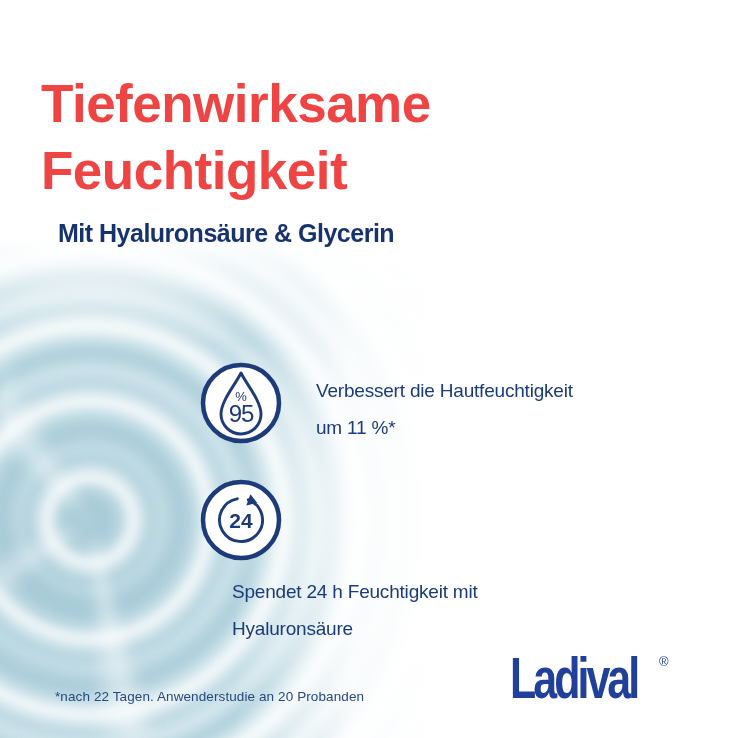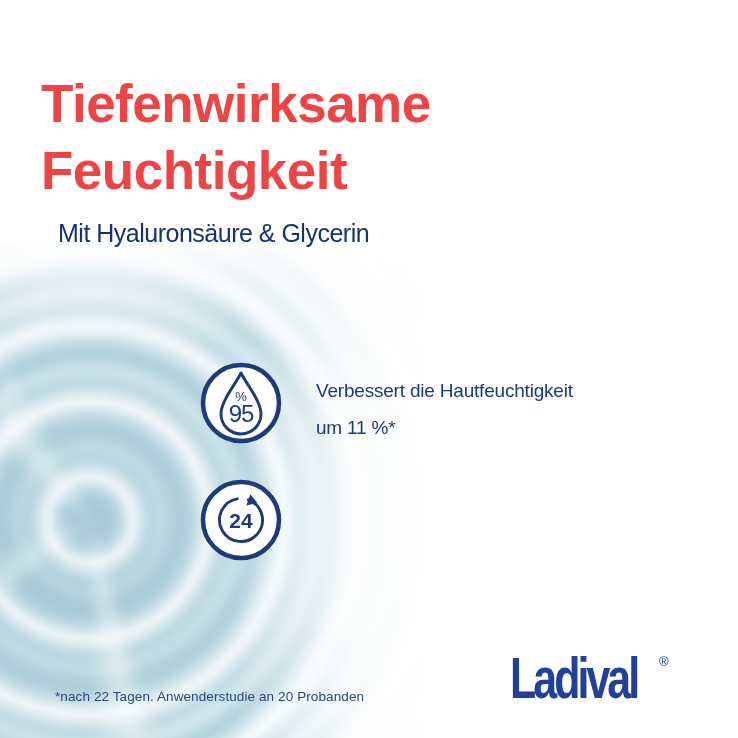--- a/index.html
+++ b/index.html
@@ -45,21 +45,21 @@
   }
   
   .headline{
     position:absolute; left:41px; top:70px; margin:0;
     font-size:53px; line-height:67px; font-weight:700; letter-spacing:-0.5px;
     color:#ef4444;
   }
   .headline span{display:block;}
   .subtitle{
     position:absolute; left:58px; top:219px; margin:0;
-    font-size:25px; font-weight:400; letter-spacing:-0.5px;
+    font-size:25px; font-weight:700; letter-spacing:-0.5px;
     color:#17336E;
   }
   
   .benefit{position:absolute; left:199px; display:flex; align-items:flex-start;}
   .benefit-1{top:361px;}
   .benefit-2{top:478px;flex-direction:column;}
   .badge{width:84px; height:84px; flex:0 0 auto;}
   .badge .ring{fill:#ffffff; stroke:#1C3B78; stroke-width:4.5;}
   .badge .glyph{fill:none; stroke:#1C3B78; stroke-width:2.9; stroke-linejoin:round; stroke-linecap:round;}
   .badge .arrowhead{fill:#1C3B78; stroke:none;}
@@ -114,20 +114,24 @@
     </div>
   </div>
 
   <div class="benefit benefit-2">
     <svg class="badge" viewBox="0 0 84 84" aria-hidden="true">
       <circle class="ring" cx="42" cy="42" r="38"></circle>
       <path class="glyph" d="M38.27,20.83 A21.5,21.5 0 1 0 49.35,21.80"></path>
       <polygon class="arrowhead" points="58.3,25.0 47.3,27.4 51.4,16.2"></polygon>
       <text class="t-bold" x="42" y="50">24</text>
     </svg>
+    <div class="benefit-text">
+      <div>Spendet 24 h Feuchtigkeit mit</div>
+      <div>Hyaluronsäure</div>
+    </div>
   </div>
 
   <div class="footnote">*nach 22 Tagen. Anwenderstudie an 20 Probanden</div>
 
   <div class="logo">
     <span class="logo-word">Ladival</span>
     <span class="logo-r">®</span>
   </div>
 
 </div>

